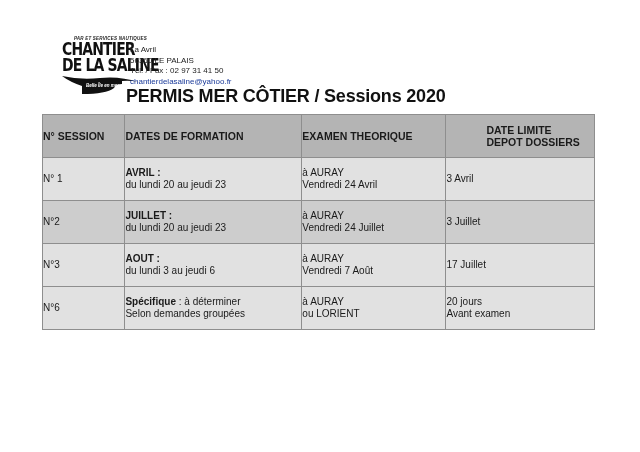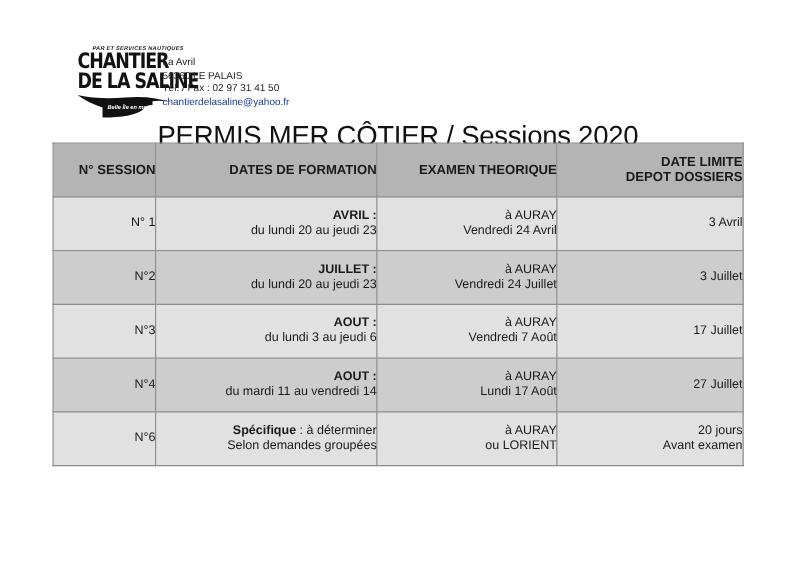--- a/index.html
+++ b/index.html
@@ -6,23 +6,23 @@
   body { width:640px; height:452px; position:relative; overflow:hidden; font-family:"Liberation Sans", sans-serif; color:#1a1a1a; }
   .logo { position:absolute; left:60px; top:36px; width:80px; height:62px; }
   .logo .tag { position:absolute; left:14px; top:0; font-size:4.5px; font-style:italic; font-weight:bold; letter-spacing:0.2px; white-space:nowrap; }
   .logo .l1, .logo .l2 { position:absolute; left:2px; font-family:"DejaVu Sans", sans-serif; font-weight:bold; font-size:17px; letter-spacing:-1px; line-height:17px; transform:scaleX(0.82); transform-origin:left top; white-space:nowrap; color:#111; }
   .logo .l1 { top:5px; }
   .logo .l2 { top:21px; }
   .logo svg { position:absolute; left:0; top:38px; }
   .logo .slogan { position:absolute; left:26px; top:47px; font-size:4.5px; font-style:italic; font-weight:bold; color:#111; white-space:nowrap; }
   .contact { position:absolute; left:130px; top:45px; font-size:8px; line-height:10.5px; color:#222; }
   .contact .mail { color:#1a3a9a; }
-  .title { position:absolute; left:126px; top:86px; font-size:22px; font-weight:normal; color:#111; white-space:nowrap; letter-spacing:-0.2px;margin-top:10px; }
+  .title { position:absolute; left:126px; top:86px; font-size:18px; font-weight:bold; color:#111; white-space:nowrap; letter-spacing:-0.2px; }
   table { position:absolute; left:42px; top:114px; border-collapse:collapse; width:553px; }
-  td, th { border:1px solid #8e8e8e; text-align:right; vertical-align:middle; font-size:10px; line-height:12px; padding:0; }
+  td, th { border:1px solid #8e8e8e; text-align:left; vertical-align:middle; font-size:10px; line-height:12px; padding:0; }
   th { background:#b4b4b4; font-weight:bold; height:42px; font-size:10.5px; }
   tr.r td { height:42px; }
   tr.light td { background:#e1e1e1; }
   tr.dark td { background:#cdcdcd; }
   .b { font-weight:bold; }
   .c1 { width:87px; } .c2 { width:194px; } .c3 { width:156px; } .c4 { width:116px;padding-left:40px; }
 </style>
 </head>
 <body>
 
@@ -98,35 +98,20 @@
     <td>
           <div>à AURAY</div>
           <div>Vendredi 7 Août</div>
         </td>
     <td>
           <div>17 Juillet</div>
           <div></div>
         </td>
   </tr>
 
-  <tr class="r dark">
-    <td>N°4</td>
-    <td>
-          <div><span class="b">AOUT :</span><span></span></div>
-          <div>du mardi 11 au vendredi 14</div>
-        </td>
-    <td>
-          <div>à AURAY</div>
-          <div>Lundi 17 Août</div>
-        </td>
-    <td>
-          <div>27 Juillet</div>
-          <div></div>
-        </td>
-  </tr>
 
 
   <tr class="r light">
     <td>N°6</td>
     <td>
           <div><span class="b">Spécifique</span><span> : à déterminer</span></div>
           <div>Selon demandes groupées</div>
         </td>
     <td>
           <div>à AURAY</div>

